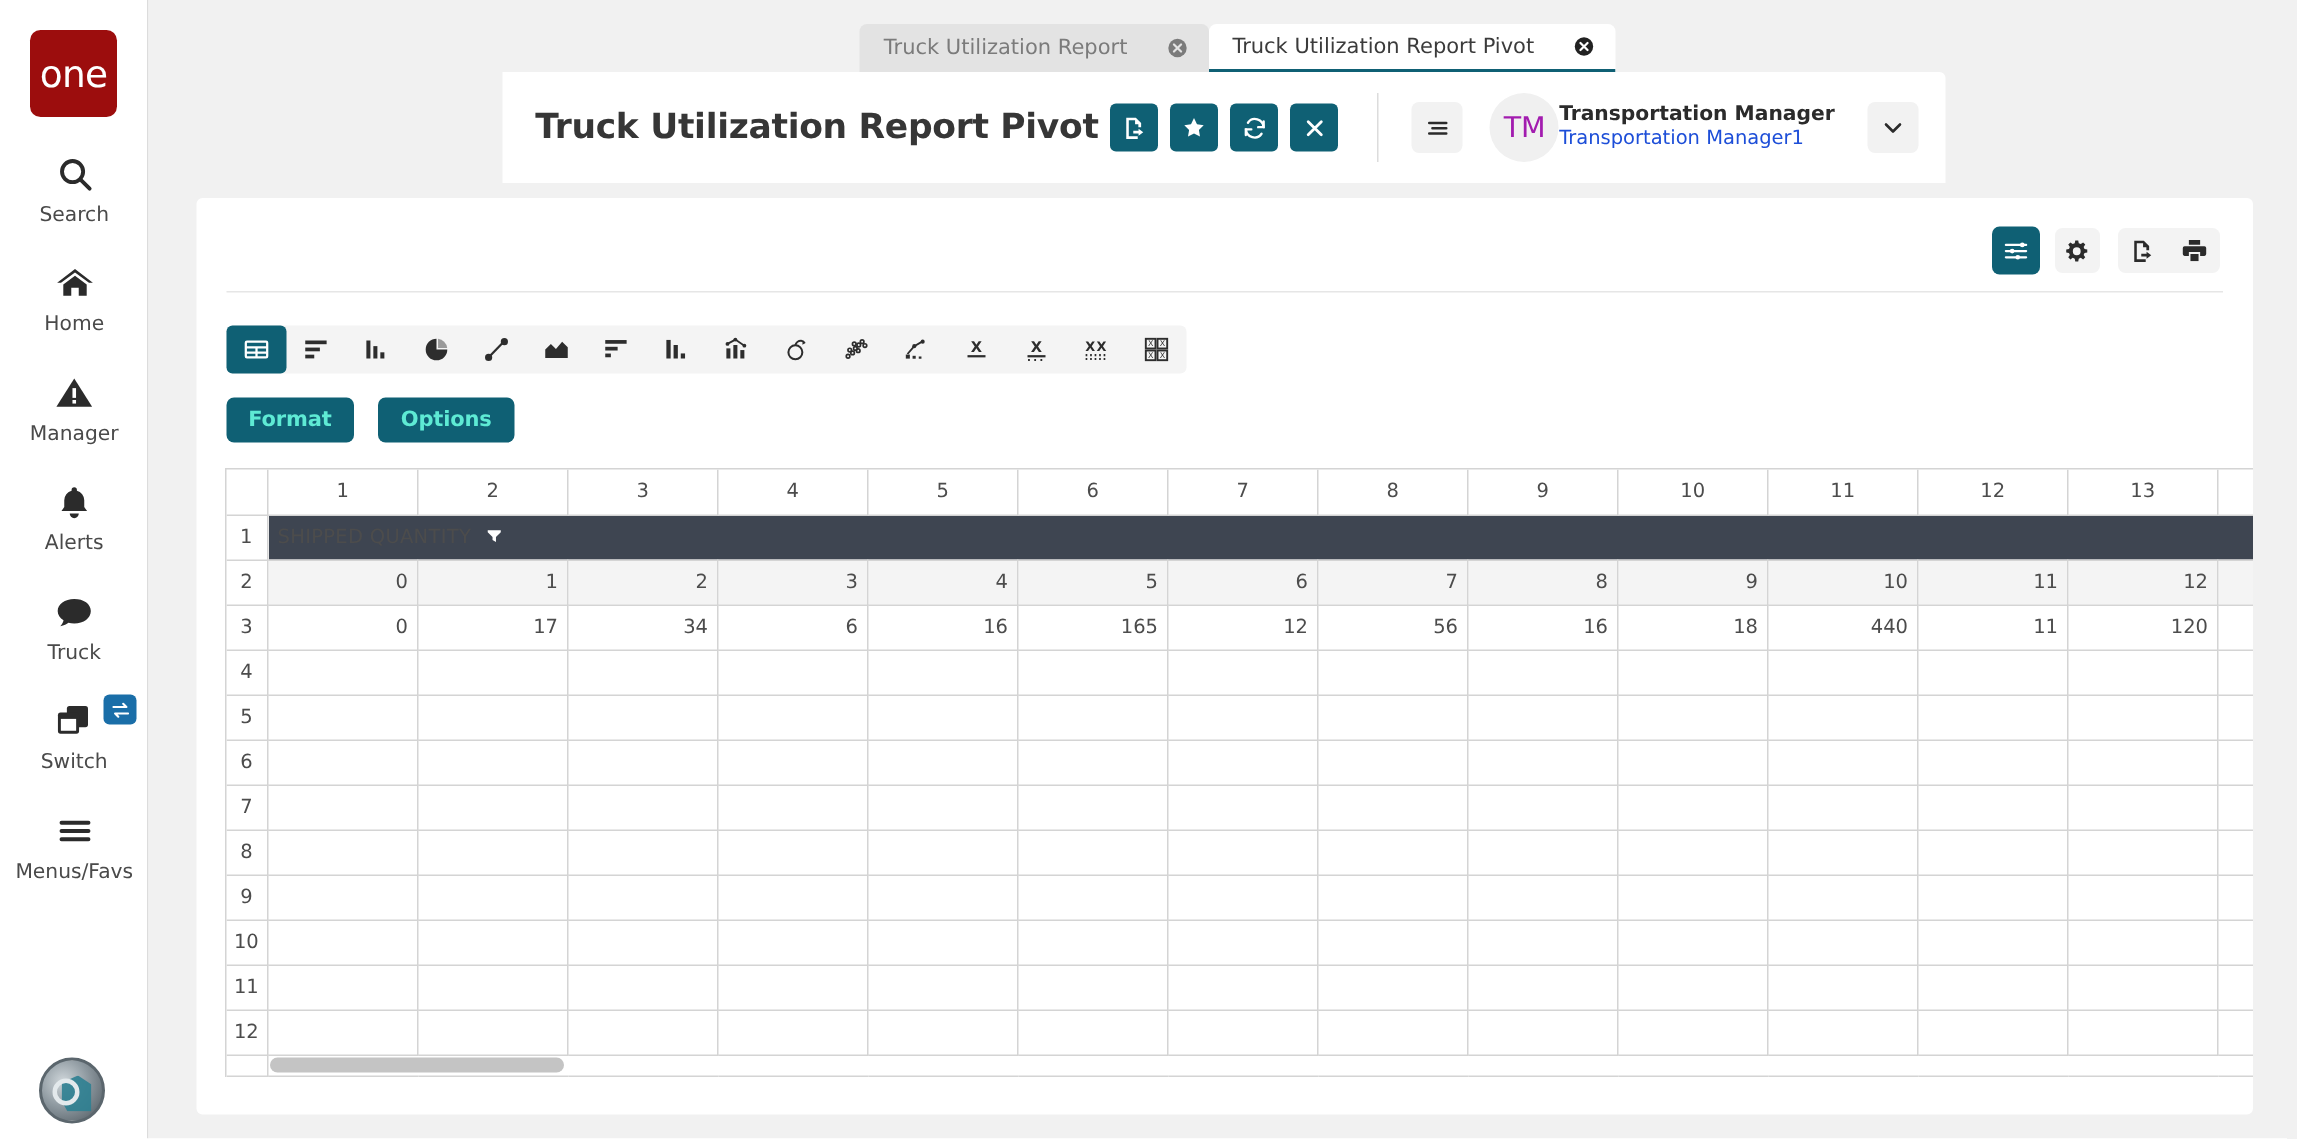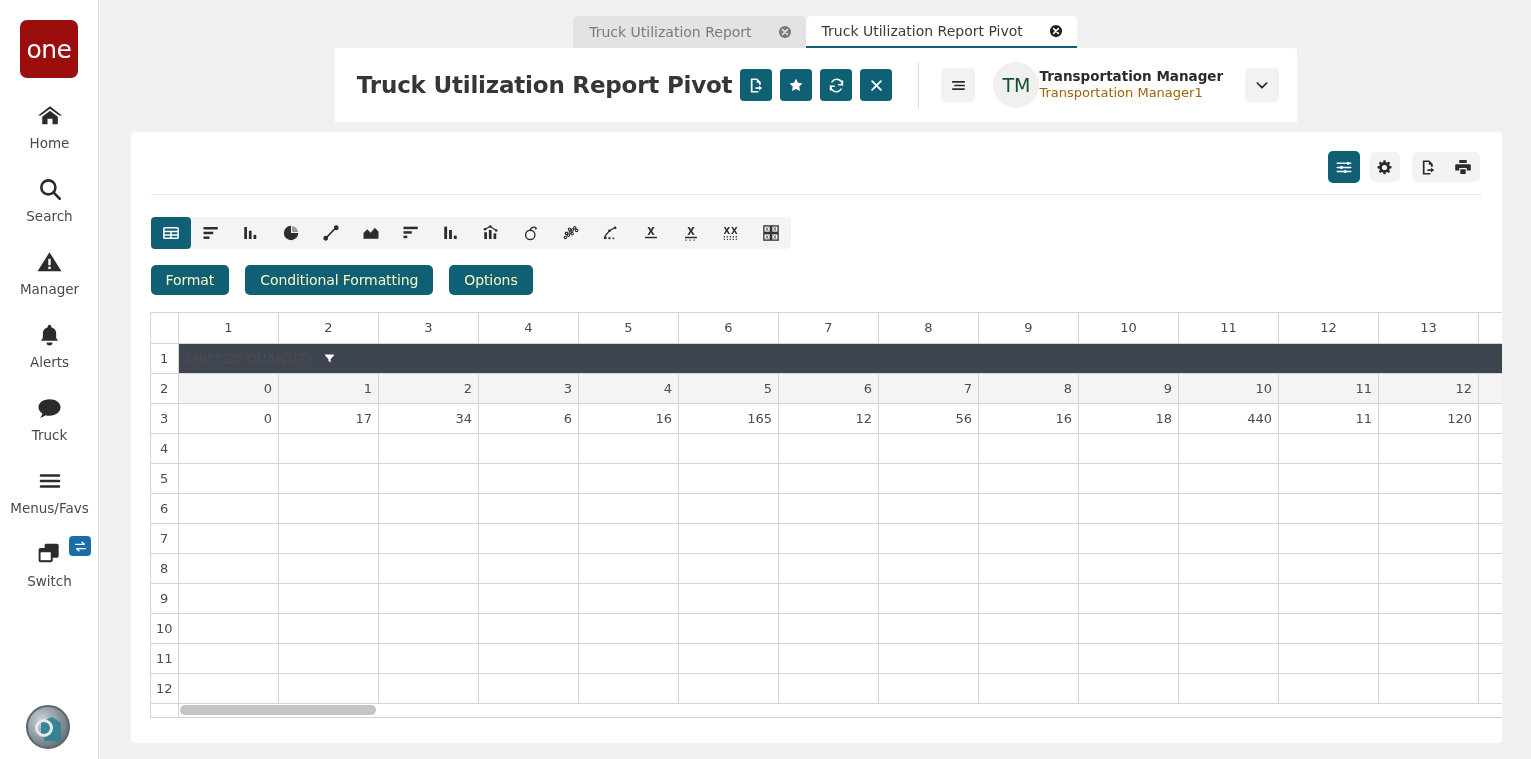--- a/index.html
+++ b/index.html
@@ -126,25 +126,25 @@
   #hdr-divider { width:1px; height: 46px; background: #dcdcdc; margin: 0 22px 0 26px; }
   #hamburger-btn {
     width: 34px; height: 34px; border-radius: 5px; background: #f2f2f2;
     display:flex; align-items:center; justify-content:center; cursor:pointer;
     color:#2b2b2b;
   }
   #user-block { display:flex; align-items:center; margin-left: 18px; }
   #avatar-circle {
     width: 46px; height: 46px; border-radius: 50%; background: #f0f0f0;
     display:flex; align-items:center; justify-content:center;
-    font-size: 19px; color: #14532d; font-family:"DejaVu Sans", sans-serif;
+    font-size: 19px; color: #a21caf; font-family:"DejaVu Sans", sans-serif;
   }
   #user-names { line-height: 1.25; }
   #user-name-primary { font-size: 13.5px; font-weight: bold; color:#2b2b2b; font-family:"DejaVu Sans", sans-serif; }
-  #user-name-secondary { font-size: 13px; color:#a16207; font-family:"DejaVu Sans", sans-serif; }
+  #user-name-secondary { font-size: 13px; color:#1d4ed8; font-family:"DejaVu Sans", sans-serif; }
   #user-caret {
     width: 34px; height: 34px; border-radius: 5px; background: #f2f2f2;
     display:flex; align-items:center; justify-content:center; margin-left: 22px;
     cursor:pointer; color:#2b2b2b;
   }
 
   
   #content-card {
     background: #ffffff;
     margin: 10px 18px 16px 20px;
@@ -179,24 +179,24 @@
   .ct-btn {
     width: 40px; height: 32px;
     display:flex; align-items:center; justify-content:center;
     cursor: pointer; color: #2d2d2d;
   }
   .ct-btn.selected { background: #0f6074; color:#fff; border-radius: 4px; }
 
   
   #pill-row { margin: 16px 0 0 20px; display:flex; }
   .pill {
-    background: #0f6074; color:#fef9c3;
+    background: #0f6074; color:#5eead4;
     border-radius: 5px; height: 30px;
     display:flex; align-items:center; padding: 0 15px;
-    font-size: 14px; font-weight: normal; cursor:pointer;
+    font-size: 14px; font-weight: bold; cursor:pointer;
     margin-right: 16px; border:none;
     font-family:"DejaVu Sans", sans-serif;
     letter-spacing: -0.1px;
   }
 
   
   #grid-wrap {
     margin: 17px 0 0 19px;
     width: 1352px;
     border-top: 1px solid #d4d4d4;
@@ -256,36 +256,36 @@
 <body>
 
 <div id="left-rail">
 
   <div class="logo-box">
     <span>one</span>
   </div>
 
   <div class="rail-item">
     <span class="ic">
+      <svg width="26" height="26" viewBox="0 0 24 24" fill="none" stroke="currentColor" stroke-width="2.4">
+        <circle cx="10.5" cy="10.5" r="6.5"></circle>
+          <line x1="15.4" y1="15.4" x2="21" y2="21" stroke-linecap="round"></line>
+      </svg>
+    </span>
+    <span class="lbl">Search</span>
+  </div>
+
+  <div class="rail-item">
+    <span class="ic">
       <svg width="28" height="26" viewBox="0 0 24 24" fill="currentColor">
         <path d="M12 3 L23 11.5 L20.6 11.5 L12 5.3 L3.4 11.5 L1 11.5 Z"></path>
         <path d="M12 7.2 L19.2 12.6 L19.2 19.5 L14.3 19.5 L14.3 14.6 L9.7 14.6 L9.7 19.5 L4.8 19.5 L4.8 12.6 Z"></path>
       </svg>
     </span>
     <span class="lbl">Home</span>
-  </div>
-
-  <div class="rail-item">
-    <span class="ic">
-      <svg width="26" height="26" viewBox="0 0 24 24" fill="none" stroke="currentColor" stroke-width="2.4">
-        <circle cx="10.5" cy="10.5" r="6.5"></circle>
-          <line x1="15.4" y1="15.4" x2="21" y2="21" stroke-linecap="round"></line>
-      </svg>
-    </span>
-    <span class="lbl">Search</span>
   </div>
 
   <div class="rail-item">
     <span class="ic">
       <svg width="27" height="26" viewBox="0 0 24 24" fill="currentColor">
         <path d="M12 3 L23 20.5 L1 20.5 Z"></path>
         <rect x="10.9" y="9" width="2.2" height="6" fill="#fff"></rect>
         <rect x="10.9" y="16.3" width="2.2" height="2.2" fill="#fff"></rect>
       </svg>
     </span>
@@ -302,45 +302,45 @@
     <span class="lbl">Alerts</span>
   </div>
 
   <div class="rail-item">
     <span class="ic">
       <svg width="27" height="26" viewBox="0 0 24 24" fill="currentColor">
         <path d="M12 4 C6.2 4 1.8 7.3 1.8 11.4 c0 2.3 1.4 4.4 3.6 5.7 c-0.2 1.3 -0.9 2.6 -2 3.6 c2.3 -0.3 4 -1.3 5 -2.1 c1.1 0.3 2.3 0.5 3.6 0.5 c5.8 0 10.2 -3.3 10.2 -7.7 S17.8 4 12 4 Z"></path>
       </svg>
     </span>
     <span class="lbl">Truck</span>
-  </div>
-
-  <div class="rail-item">
-    <span class="ic">
-      <svg width="28" height="24" viewBox="0 0 24 24" fill="none" stroke="currentColor" stroke-width="2.6" stroke-linecap="round">
-        <path d="M3 6.5 h18 M3 12 h18 M3 17.5 h18"></path>
-      </svg>
-    </span>
-    <span class="lbl">Menus/Favs</span>
   </div>
 
   <div class="rail-item">
     <span class="ic">
       <svg width="30" height="26" viewBox="0 0 26 24" fill="currentColor">
         <rect x="8" y="2.5" width="13" height="13" rx="1.6"></rect>
         <rect x="2.5" y="6.5" width="13" height="13" rx="1.6"></rect>
         <rect x="4.3" y="10.4" width="9.4" height="7.3" fill="#fff"></rect>
       </svg>
     </span>
     <span class="switch-badge">
       <svg width="13" height="13" viewBox="0 0 24 24" fill="none" stroke="#fff" stroke-width="2.6" stroke-linecap="round">
         <path d="M3 8 h16 M15 4 l4 4 M21 16 H5 M9 20 l-4 -4"></path>
       </svg>
     </span>
     <span class="lbl">Switch</span>
+  </div>
+
+  <div class="rail-item">
+    <span class="ic">
+      <svg width="28" height="24" viewBox="0 0 24 24" fill="none" stroke="currentColor" stroke-width="2.6" stroke-linecap="round">
+        <path d="M3 6.5 h18 M3 12 h18 M3 17.5 h18"></path>
+      </svg>
+    </span>
+    <span class="lbl">Menus/Favs</span>
   </div>
 
   <div id="rail-avatar">
     <div class="head"></div>
     <div class="ring"></div>
   </div>
 </div>
 
 <div id="right-side">
 
@@ -651,21 +651,20 @@
             <text x="6.8" y="19.4" font-size="7" text-anchor="middle" fill="currentColor" stroke="none" font-family="DejaVu Sans, sans-serif">X</text>
             <text x="17.2" y="19.4" font-size="7" text-anchor="middle" fill="currentColor" stroke="none" font-family="DejaVu Sans, sans-serif">X</text>
           </svg>
         </span>
       </div>
     </div>
 
     
     <div id="pill-row">
       <button class="pill">Format</button>
-      <button class="pill">Conditional Formatting</button>
       <button class="pill">Options</button>
     </div>
 
     
     <div id="grid-wrap">
       <table id="pivot-grid">
         <colgroup>
           <col style="width:28px">
           <col style="width:100px">
             <col style="width:100px">

